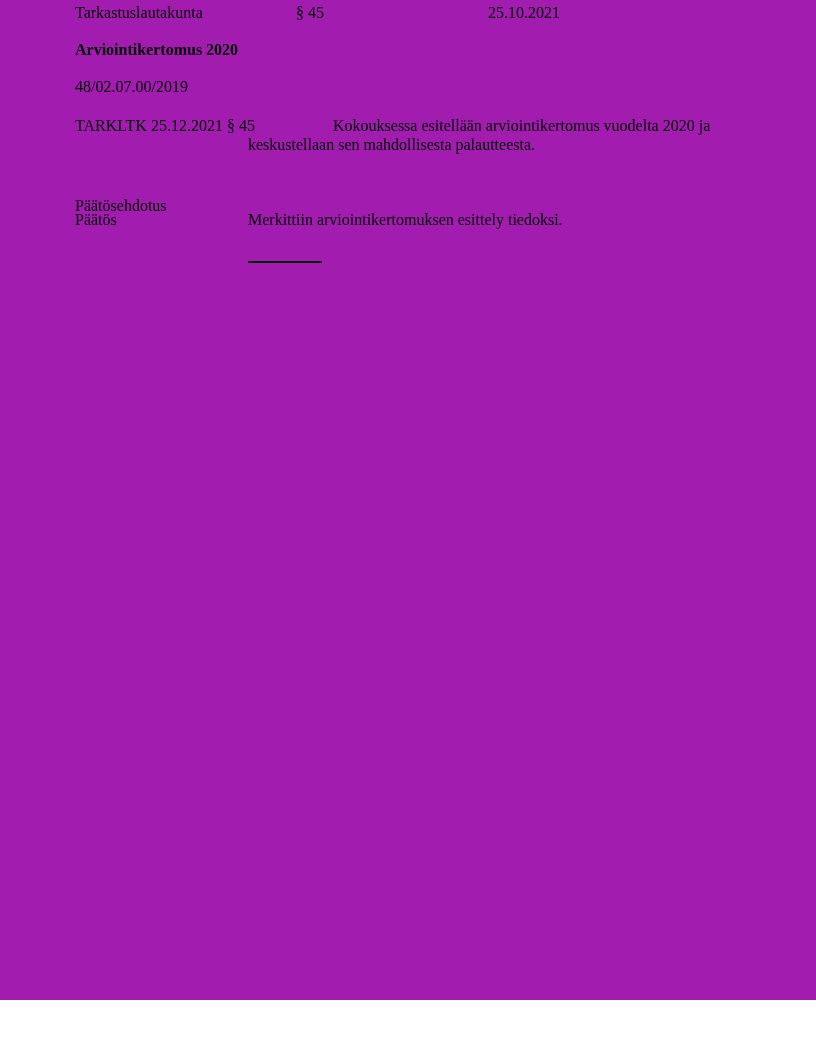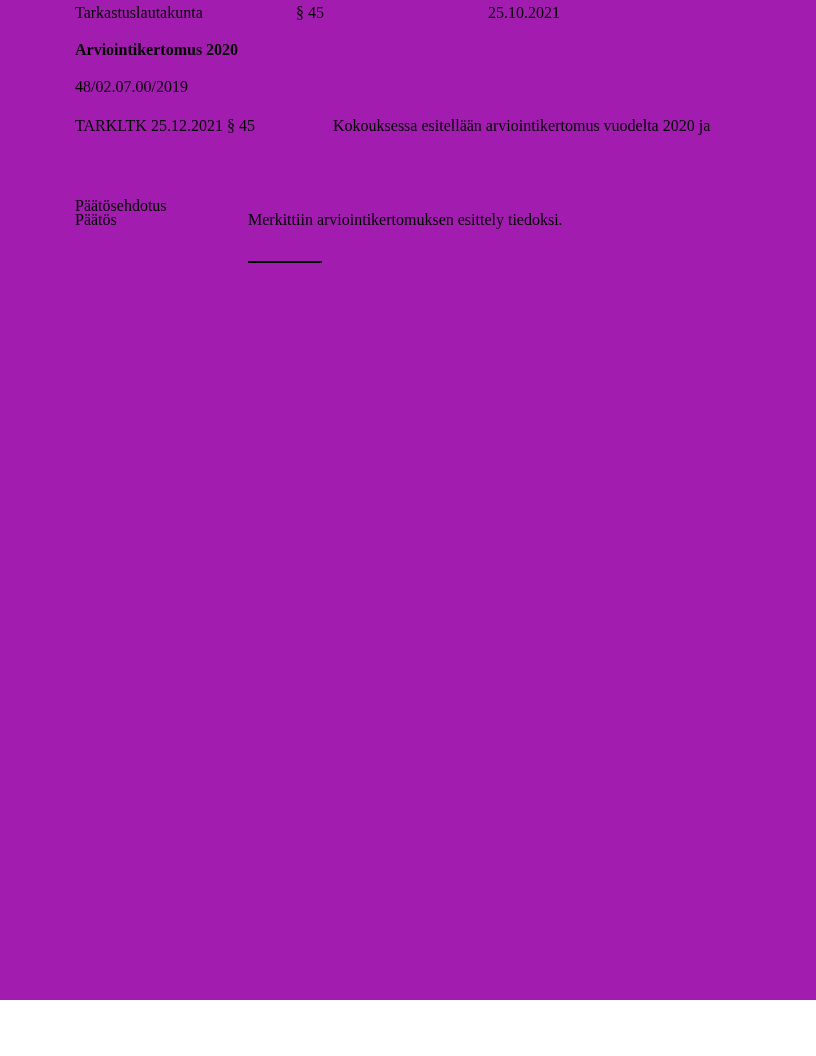--- a/index.html
+++ b/index.html
@@ -65,20 +65,21 @@
   <div class="abs date">25.10.2021</div>
 
   <div class="abs title bold">Arviointikertomus 2020</div>
 
   <div class="abs diary">48/02.07.00/2019</div>
 
   <div class="abs reference">TARKLTK 25.12.2021 § 45</div>
 
   <div class="abs para-line1">Kokouksessa esitellään arviointikertomus vuodelta 2020 ja</div>
 
+  <div class="abs para-line2">keskustellaan sen mahdollisesta palautteesta.</div>
 
   <div class="abs prop-label">Päätösehdotus</div>
 
 
   <div class="abs dec-label">Päätös</div>
 
   <div class="abs dec-text">Merkittiin arviointikertomuksen esittely tiedoksi.</div>
 
   <div class="sign-line"></div>
 

